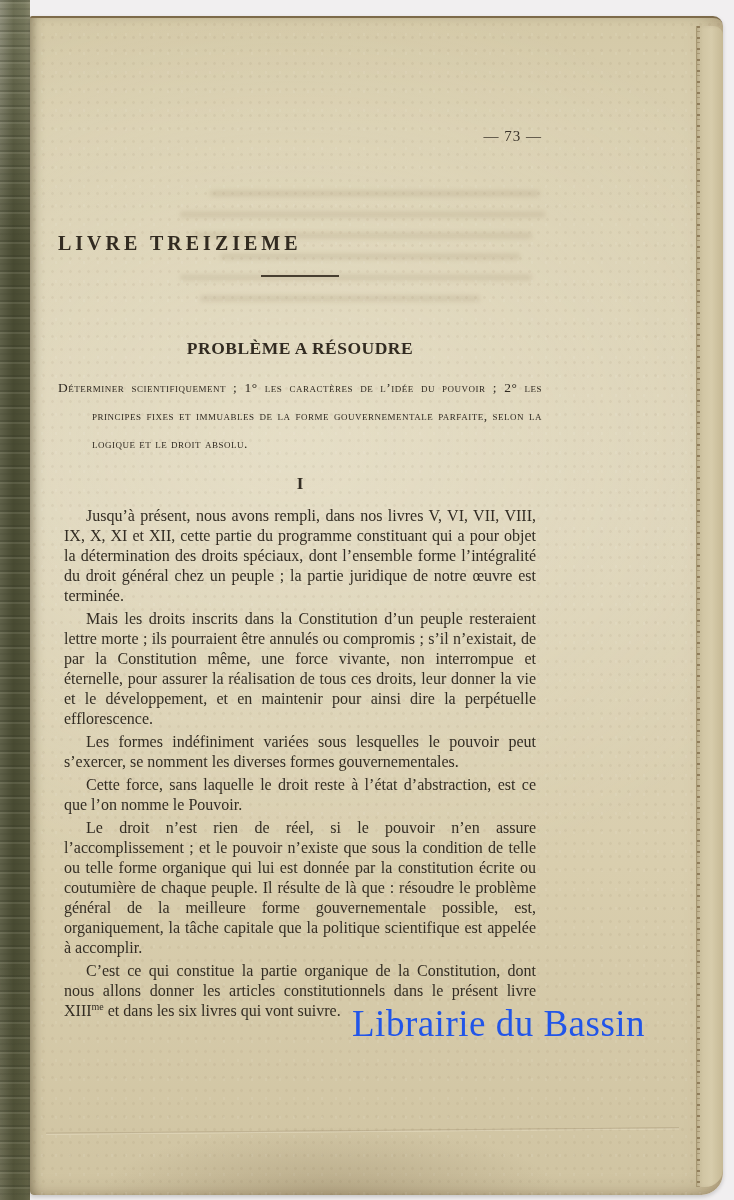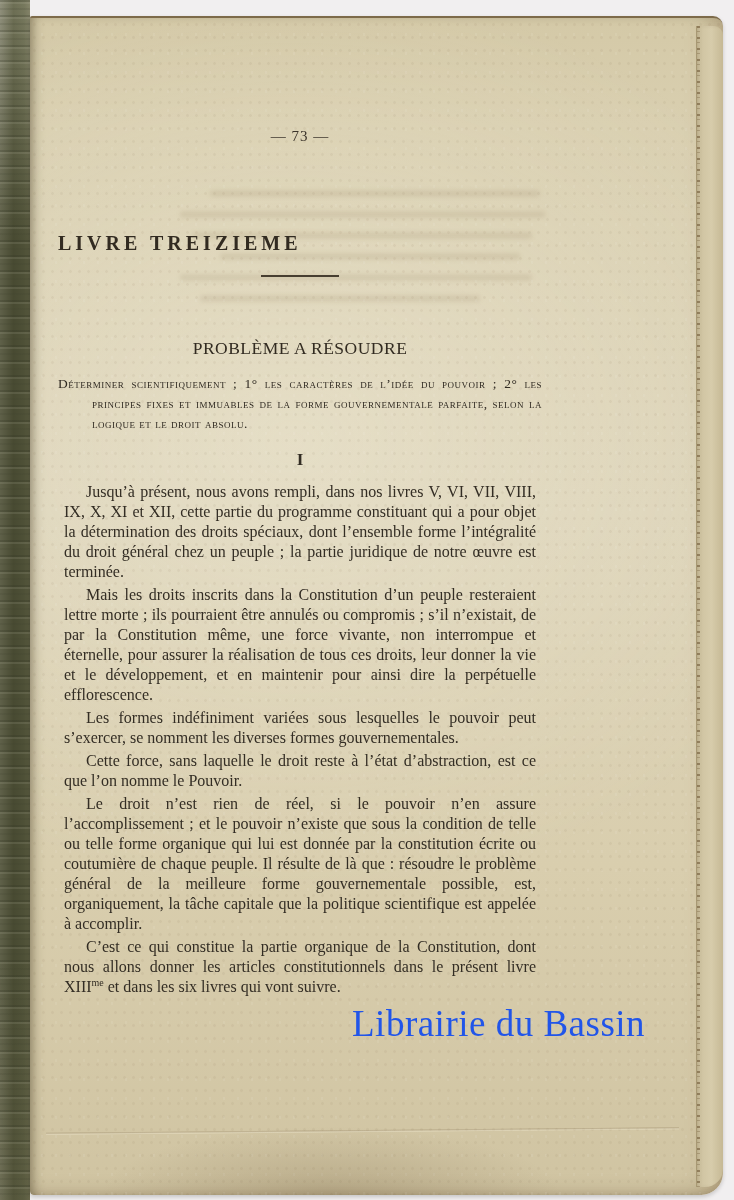--- a/index.html
+++ b/index.html
@@ -77,35 +77,35 @@
     transform:rotate(-.5deg); pointer-events:none;
   }
   .bottom-shade {
     position:absolute; left:8%; right:18%; bottom:0; height:92px; pointer-events:none;
     background:radial-gradient(60% 100% at 48% 100%, rgba(95,75,45,.22), transparent 75%);
   }
 
   
   .content { position:absolute; left:28px; top:0; width:484px; color:#332d24; }
 
-  .pagenum { margin:110px 0 0; text-align:center; font-size:15px; letter-spacing:1px; color:#3a332a; }
+  .pagenum { margin:110px 0 0; text-align:right; font-size:15px; letter-spacing:1px; color:#3a332a; }
 
   .book-heading {
     margin:87px 0 0; text-align:left;
     font-size:20px; font-weight:700; letter-spacing:4px; color:#322b21;
   }
   .rule { width:78px; height:2px; background:#473e30; margin:20px auto 0; }
 
   .section-heading {
     margin:61px 0 0; text-align:center;
-    font-size:17.5px; font-weight:400; letter-spacing:.5px; color:#322b21;
+    font-size:17.5px; font-weight:700; letter-spacing:.5px; color:#322b21;
   }
 
   .argument {
-    margin:15px 0 0; font-size:13.5px; line-height:20px;
+    margin:15px 0 0; font-size:13.5px; line-height:28px;
     font-variant:small-caps; letter-spacing:.5px;
     text-align:justify; padding-left:34px; text-indent:-34px; color:#2f2921;
   }
 
   .part-numeral { margin:16px 0 0; text-align:center; font-size:17px; font-weight:700; }
 
   .body-text p {
     margin:0 6px 3px; font-size:16px; line-height:20px;
     text-align:justify; text-indent:22px; color:#332d24;
   }

